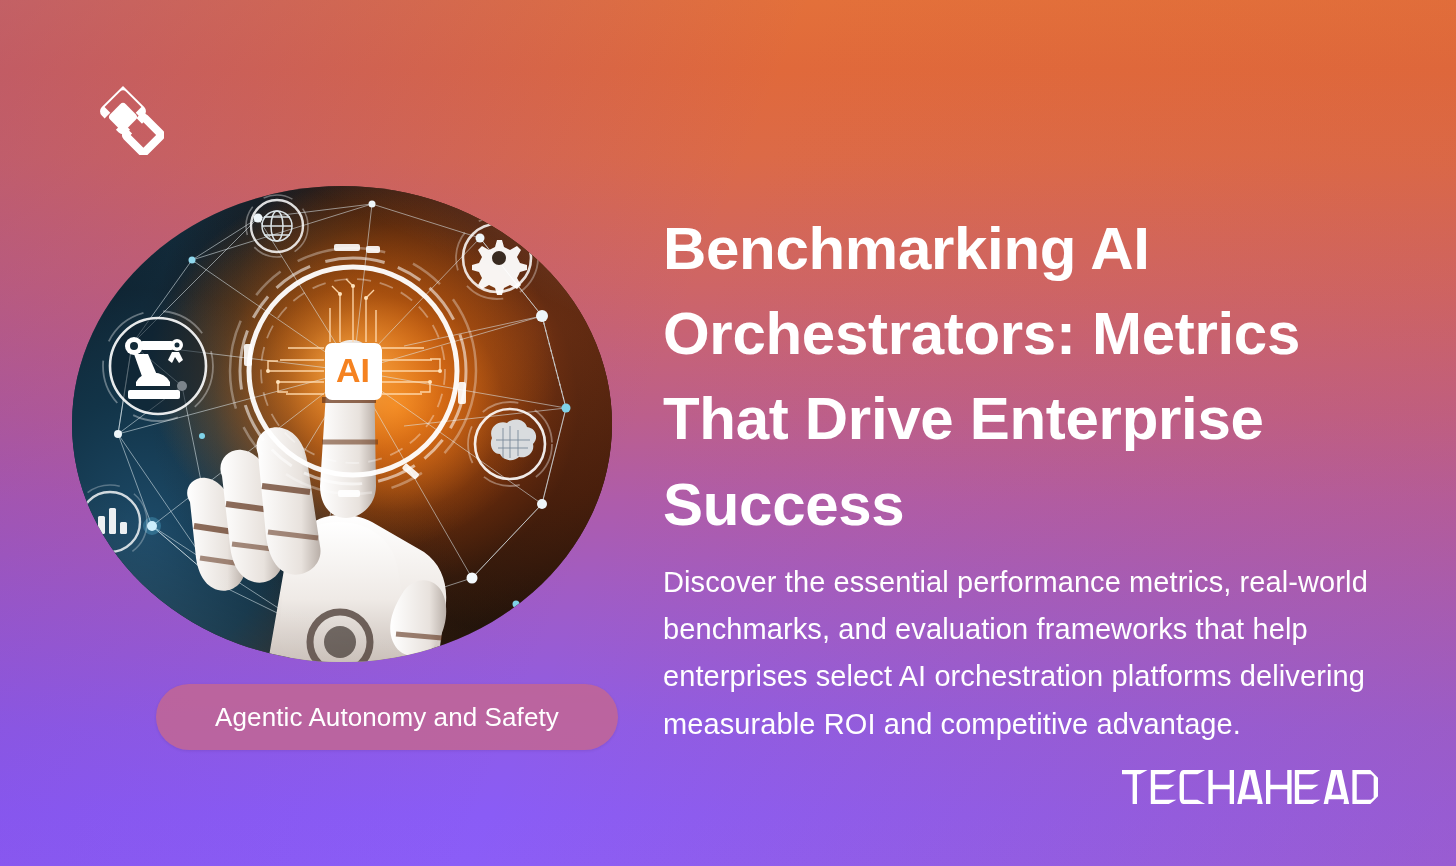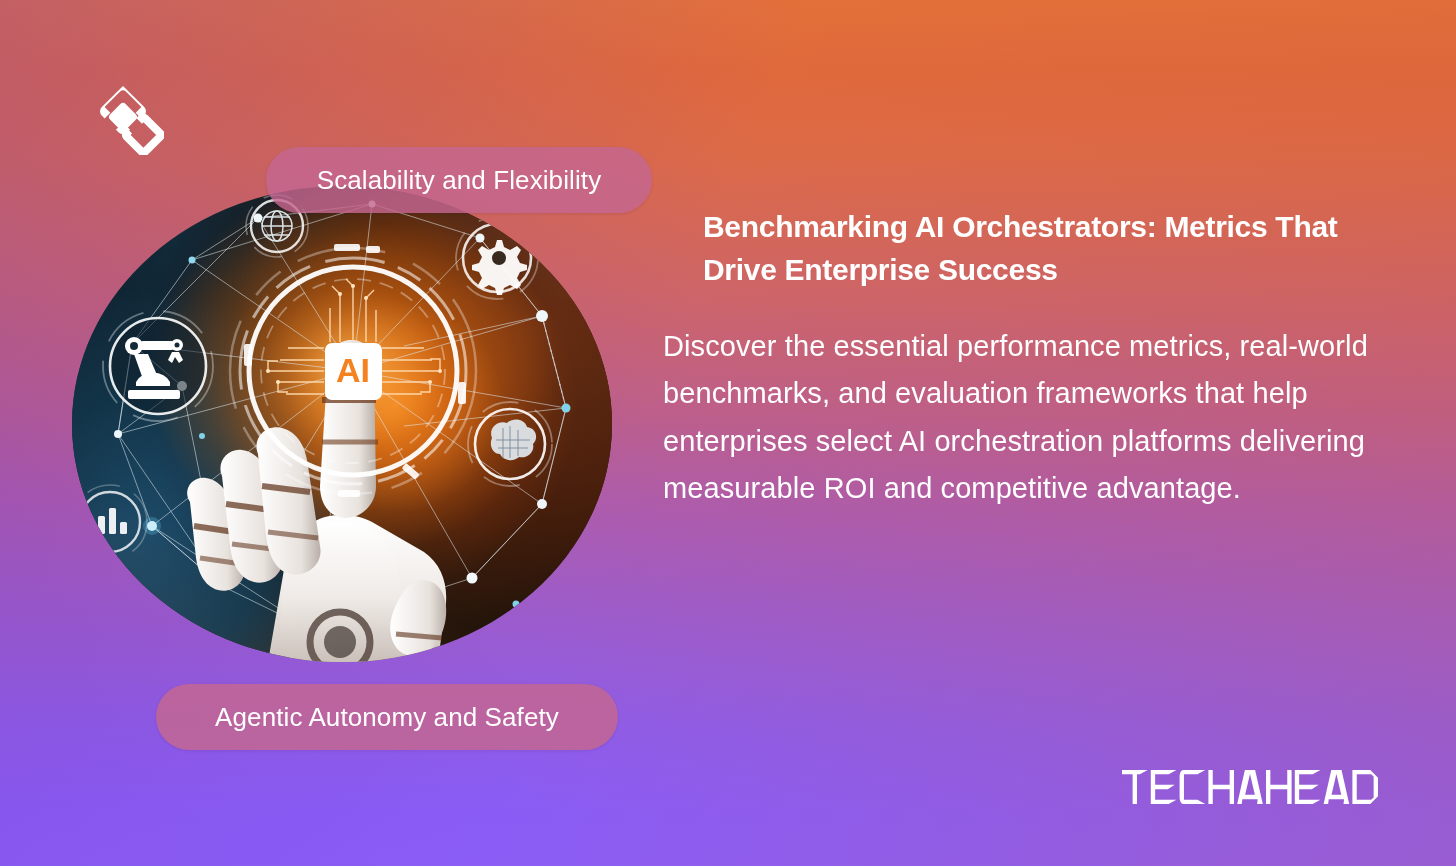--- a/index.html
+++ b/index.html
@@ -81,28 +81,27 @@
   .pill-bottom{ left:156px; top:684px; width:462px; height:66px; }
 
   
   .content{
     position:absolute;
     left:663px; top:206px;
     width:742px;
   }
   .headline{
     color:#FFFFFF;
-    font-size:30px;
+    font-size:60px;
     font-weight:bold;
     line-height:1.42;
     letter-spacing:-0.3px;
-    margin-left:40px;
   }
   .blurb{
-    margin-top:32px;
+    margin-top:12px;
     color:#FFFFFF;
     font-size:29px;
     font-weight:normal;
     line-height:1.63;
     letter-spacing:0.1px;
   }
 
   
   .wordmark{
     position:absolute;
@@ -356,23 +355,20 @@
 
           <rect x="253" y="157" width="57" height="57" rx="7" fill="#ffffff"></rect>
           <text x="281" y="196" text-anchor="middle" font-family="'Liberation Sans', sans-serif" font-size="34" font-weight="bold" fill="#F58220">AI</text>
         </g>
       </svg>
 
       <div class="photo-gloss"></div>
     </div>
   </div>
 
-  <div class="pill pill-top">
-    <span>Scalability and Flexibility</span>
-  </div>
   <div class="pill pill-bottom">
     <span>Agentic Autonomy and Safety</span>
   </div>
 
   <div class="content">
     <h1 class="headline">Benchmarking AI Orchestrators: Metrics That Drive Enterprise Success</h1>
     <p class="blurb">Discover the essential performance metrics, real-world benchmarks, and evaluation frameworks that help enterprises select AI orchestration platforms delivering measurable ROI and competitive advantage.</p>
   </div>
 
   <div class="wordmark">

